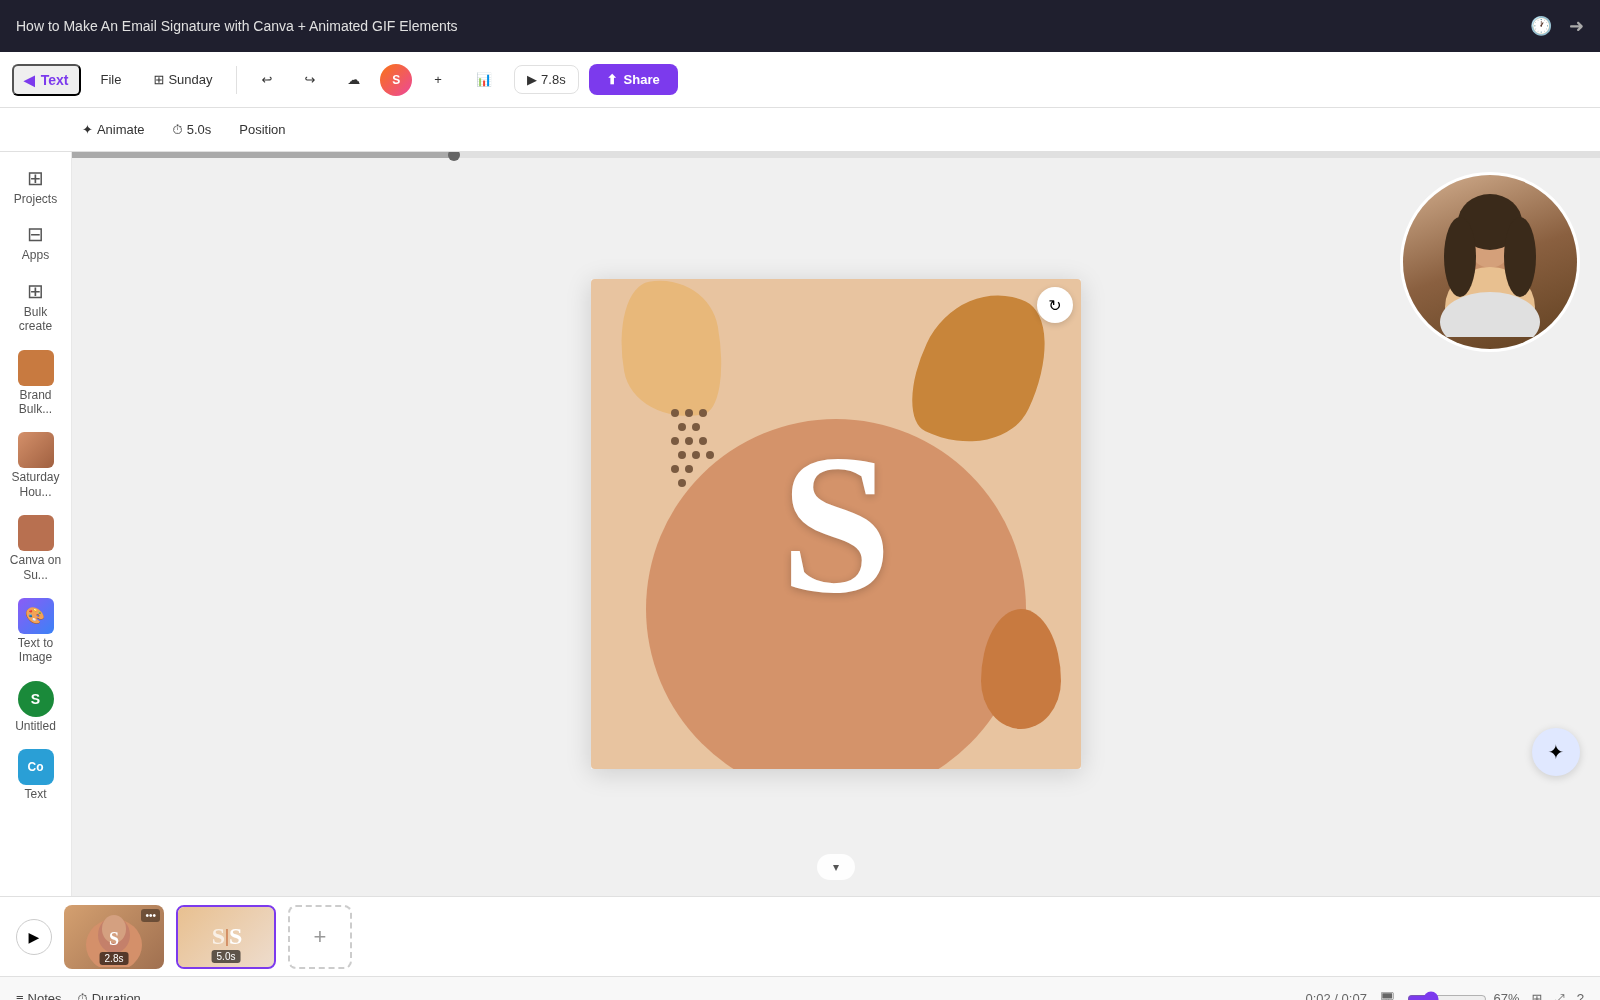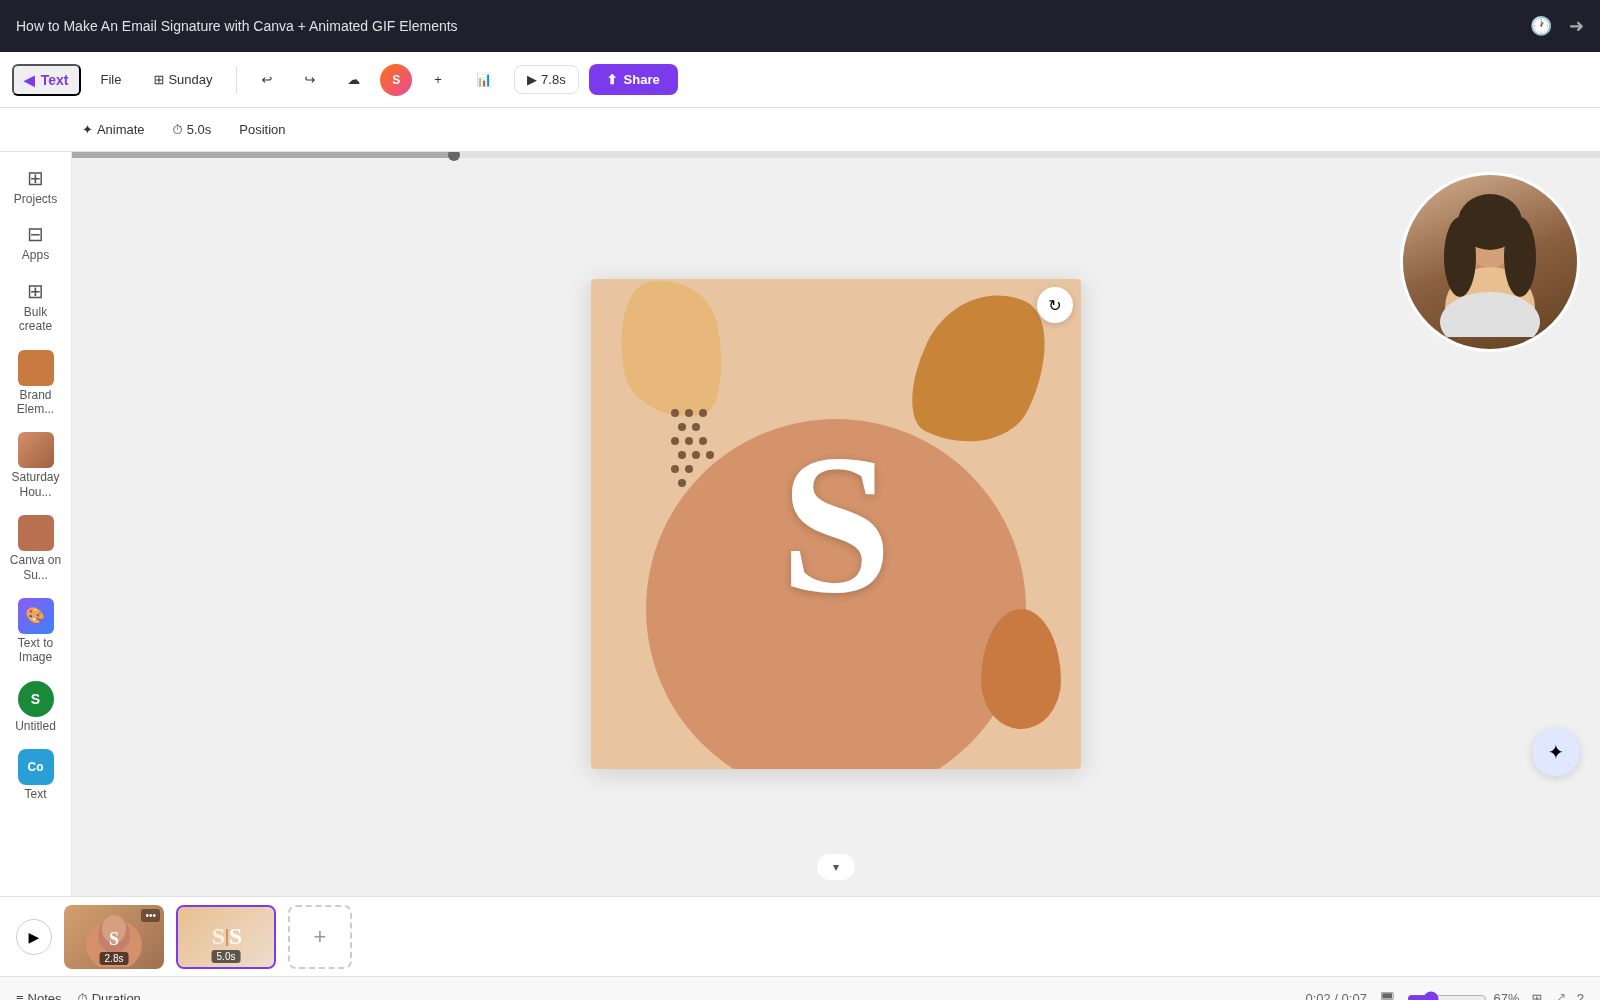--- a/index.html
+++ b/index.html
@@ -377,21 +377,21 @@
     <div class="sidebar-item">
       <span class="sidebar-icon">⊟</span>
       <span class="sidebar-label">Apps</span>
     </div>
     <div class="sidebar-item">
       <span class="sidebar-icon">⊞</span>
       <span class="sidebar-label">Bulk create</span>
     </div>
     <div class="sidebar-item">
       <div class="sidebar-brand-thumb"></div>
-      <span class="sidebar-label">Brand Elem...</span>
+      <span class="sidebar-label">Brand Bulk...</span>
     </div>
     <div class="sidebar-item">
       <div class="sidebar-brand-thumb2"></div>
       <span class="sidebar-label">Saturday Hou...</span>
     </div>
     <div class="sidebar-item">
       <div class="sidebar-brand-thumb" style="background:#b87050;"></div>
       <span class="sidebar-label">Canva on Su...</span>
     </div>
     <div class="sidebar-item">

